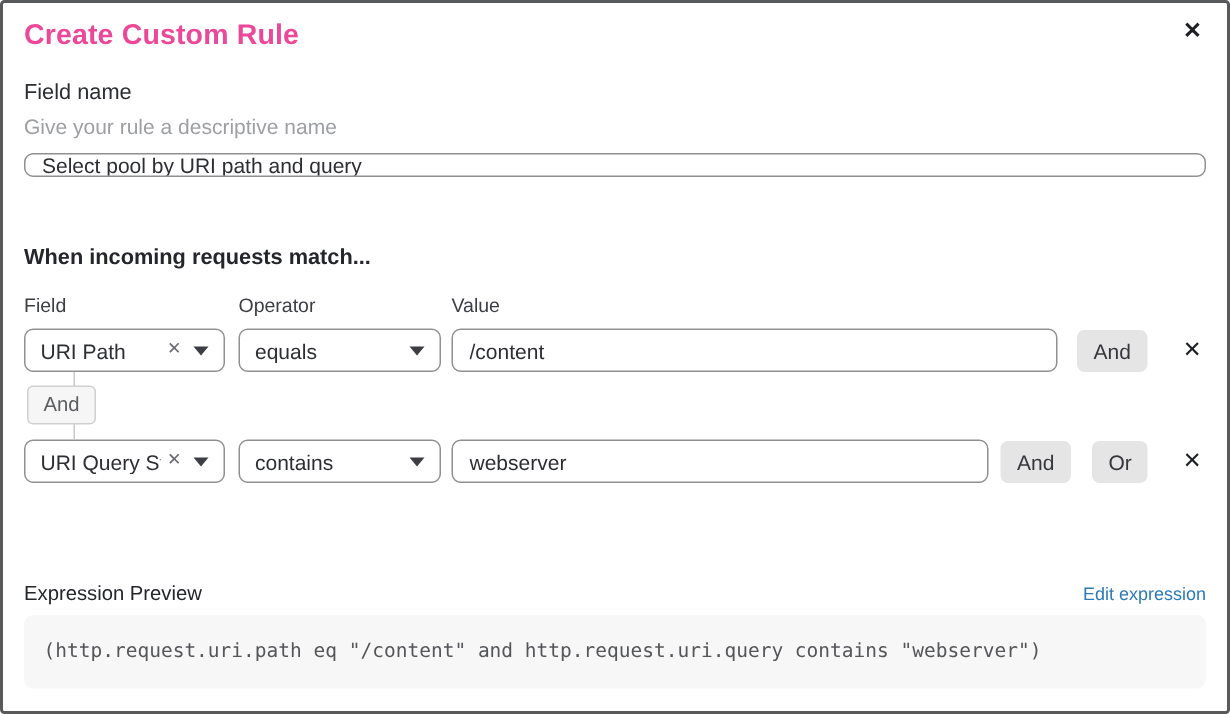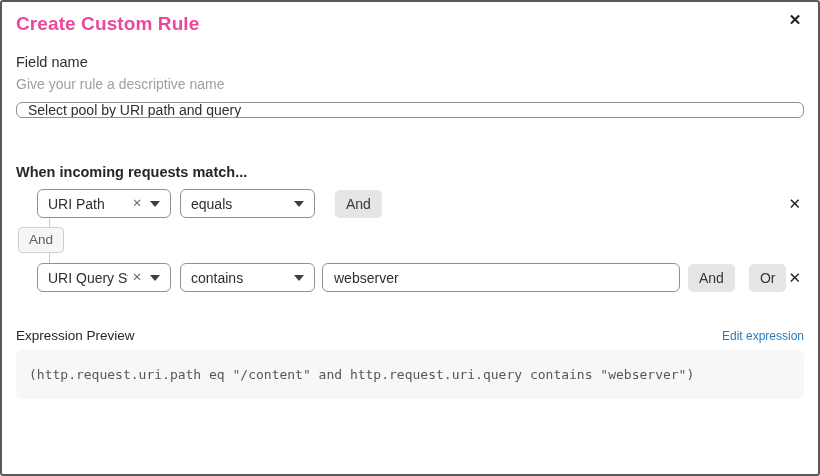--- a/index.html
+++ b/index.html
@@ -81,21 +81,20 @@
     color: #3c3e43;
     line-height: 15px;
   }
   .col-label-field    { width: 143px; }
   .col-label-operator { width: 142px; }
   .col-label-value    { flex: 1; }
   .cond-row {
     display: flex;
     align-items: center;
     height: 29px;
-    margin-left: 21px;
   }
   .row-1 { margin-top: 8px; }
   .select {
     display: flex;
     align-items: center;
     height: 29px;
     border: 1px solid #8f9092;
     border-radius: 6px;
     background: #ffffff;
     padding: 0 10px;
@@ -180,21 +179,21 @@
     border: 1px solid #cfd0d2;
     border-radius: 4px;
     font-size: 13.5px;
     color: #5b5d61;
     line-height: 16px;
   }
   .expr-header {
     display: flex;
     align-items: baseline;
     justify-content: space-between;
-    margin-top: 36px;
+    margin-top: 66px;
   }
   .expr-label {
     font-size: 13.5px;
     color: #24262b;
   }
   .expr-edit-link {
     font-size: 12px;
     color: #2c7bb9;
     text-decoration: none;
     cursor: pointer;
@@ -221,31 +220,37 @@
 
   <div class="dialog-title">Create Custom Rule</div>
   <button class="close-btn">✕</button>
 
   <div class="rule-name-label">Field name</div>
   <div class="rule-name-hint">Give your rule a descriptive name</div>
   <input class="text-input" type="text" value="Select pool by URI path and query" style="">
 
   <div class="match-heading">When incoming requests match...</div>
 
+  <div class="col-labels">
+    <span class="col-label-field">Field</span>
+    <span class="col-label-operator">Operator</span>
+    <span class="col-label-value">Value</span>
+  </div>
 
   <div class="cond-row row-1">
     <div class="select select-field">
       <span class="select-text">URI Path</span>
       <span class="clear-x">✕</span>
       <span class="caret"></span>
     </div>
     <div class="select select-operator">
       <span class="select-text">equals</span>
       <span class="caret"></span>
     </div>
+    <input class="value-input value-1" type="text" value="/content" style="">
     <button class="join-btn and-1">And</button>
     <span class="remove-x">✕</span>
   </div>
 
   <div class="connector-zone">
     <div class="connector-line"></div>
     <div class="join-chip">And</div>
   </div>
 
   <div class="cond-row">

